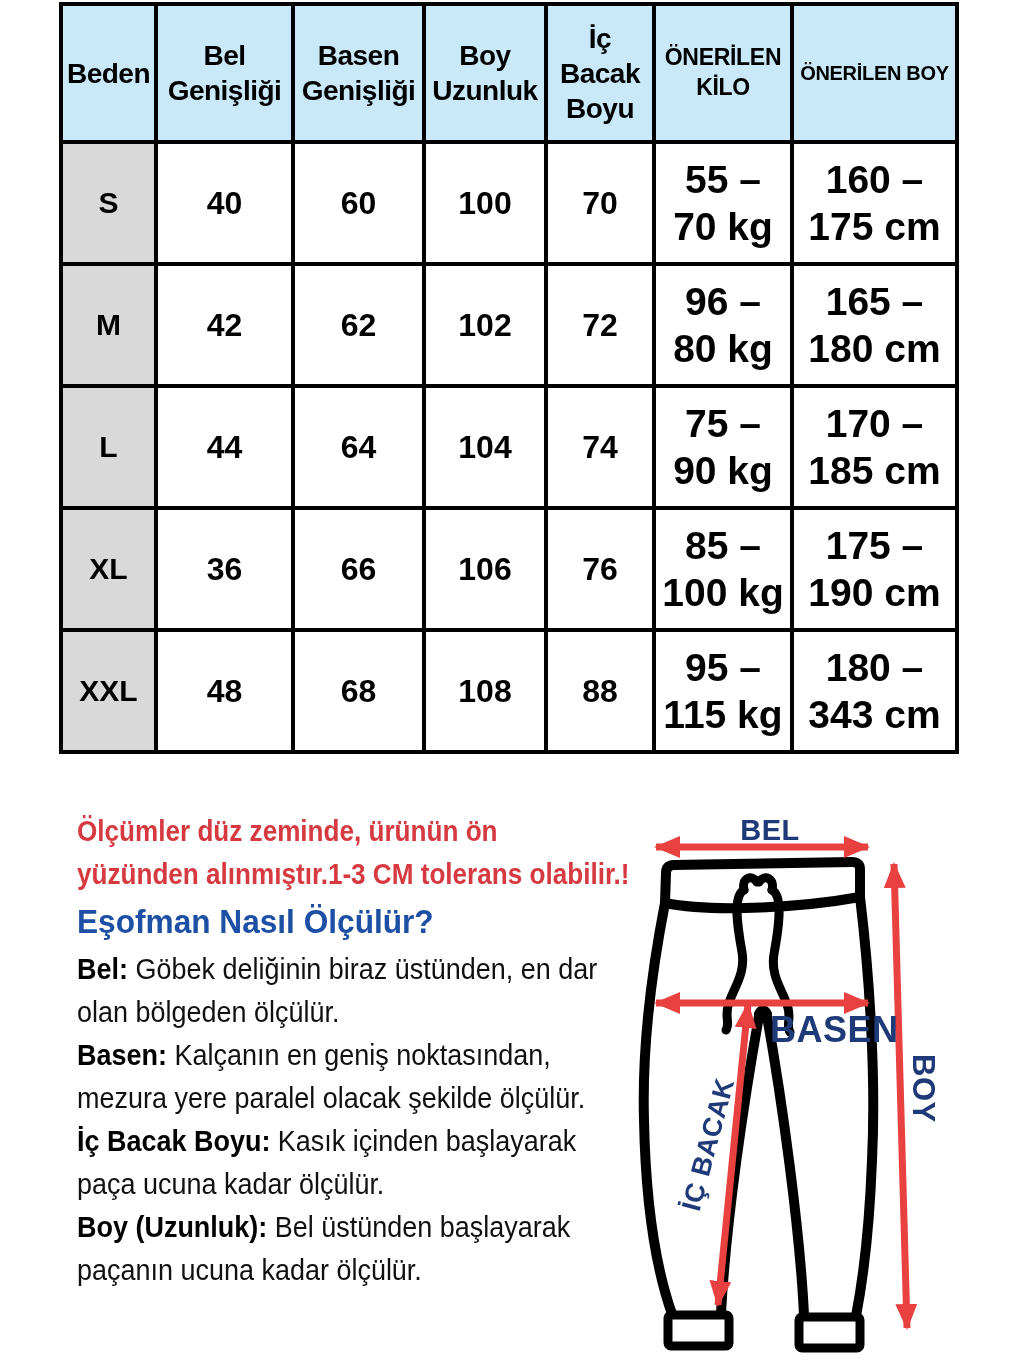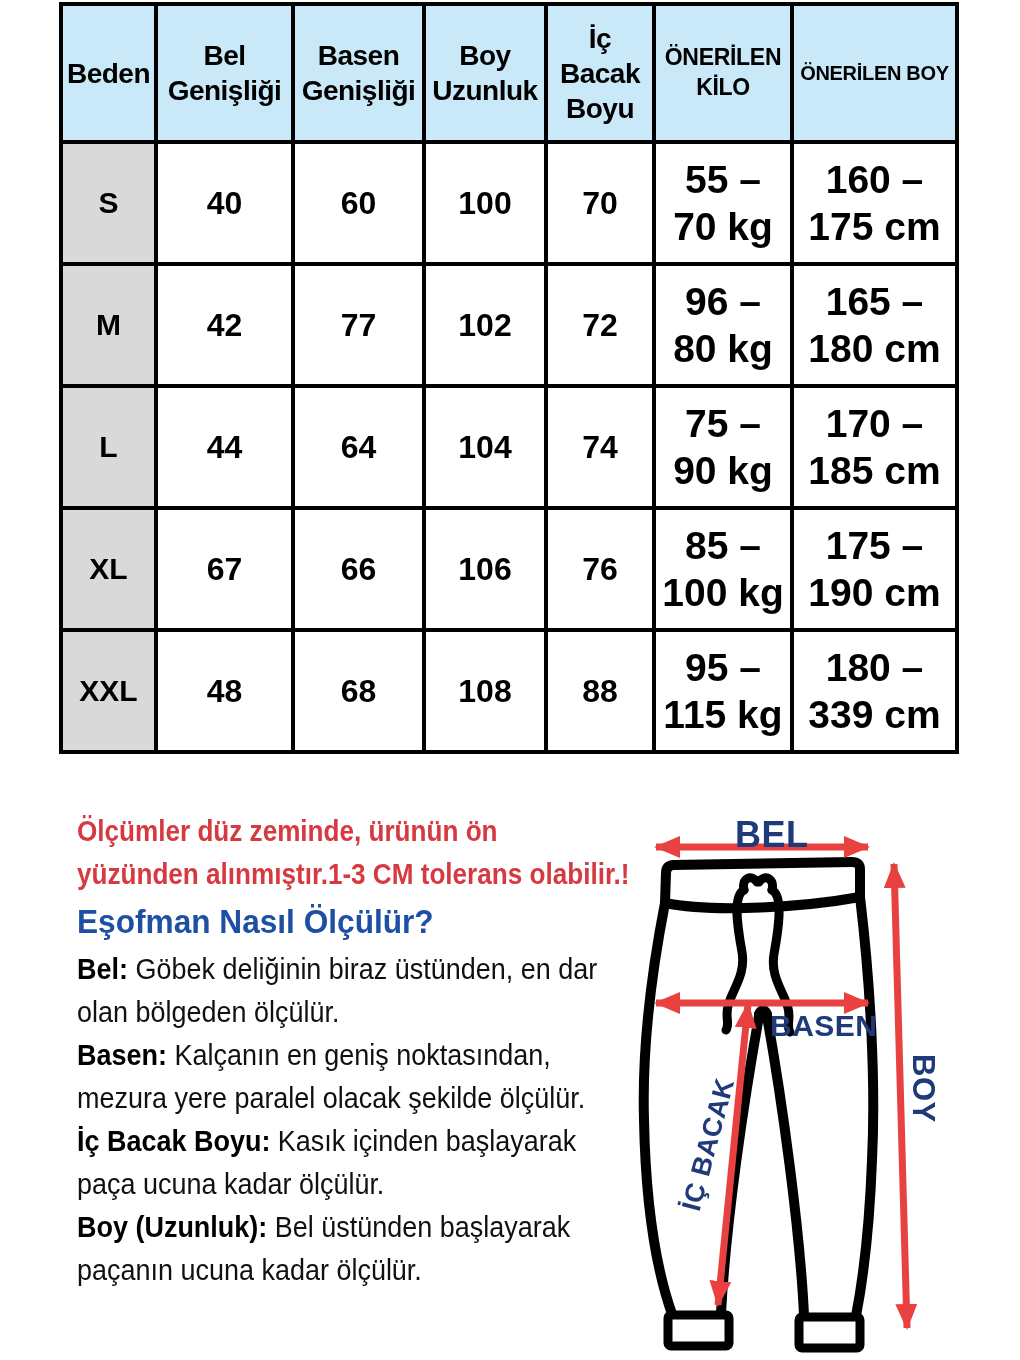--- a/index.html
+++ b/index.html
@@ -49,22 +49,22 @@
     position:absolute;left:77px;top:948px;font-size:29px;line-height:43px;
     color:#101010;transform:scaleX(0.93);transform-origin:left top;white-space:nowrap;
   }
   .guide b{font-weight:bold;color:#000;}
   
   .diagram-svg{position:absolute;left:620px;top:800px;width:360px;height:560px;}
   .dlabel{
     position:absolute;color:var(--label-navy);font-weight:bold;
     text-align:center;white-space:nowrap;letter-spacing:0.5px;
   }
-  .dlabel.bel{left:735px;top:814px;width:70px;font-size:36px;}
-  .dlabel.basen{left:770px;top:1009px;width:104px;font-size:30px;}
+  .dlabel.bel{left:735px;top:814px;width:70px;font-size:29px;}
+  .dlabel.basen{left:770px;top:1009px;width:104px;font-size:36px;}
   .dlabel.boy{left:893px;top:1066px;width:60px;font-size:31px;transform:rotate(90deg);}
   .dlabel.icbacak{left:642px;top:1131px;width:132px;font-size:27px;transform:rotate(-75deg);}
 </style>
 </head>
 <body>
 
 <div class="page">
 
   <table class="size-table">
     <colgroup>
@@ -99,21 +99,21 @@
             <div class="ln">70 kg</div>
           </td>
         <td>
             <div class="ln">160 –</div>
             <div class="ln">175 cm</div>
           </td>
       </tr>
       <tr>
         <td class="size-col">M</td>
         <td>42</td>
-        <td>77</td>
+        <td>62</td>
         <td>102</td>
         <td>72</td>
         <td>
             <div class="ln">96 –</div>
             <div class="ln">80 kg</div>
           </td>
         <td>
             <div class="ln">165 –</div>
             <div class="ln">180 cm</div>
           </td>
@@ -128,21 +128,21 @@
             <div class="ln">75 –</div>
             <div class="ln">90 kg</div>
           </td>
         <td>
             <div class="ln">170 –</div>
             <div class="ln">185 cm</div>
           </td>
       </tr>
       <tr>
         <td class="size-col">XL</td>
-        <td>67</td>
+        <td>36</td>
         <td>66</td>
         <td>106</td>
         <td>76</td>
         <td>
             <div class="ln">85 –</div>
             <div class="ln">100 kg</div>
           </td>
         <td>
             <div class="ln">175 –</div>
             <div class="ln">190 cm</div>
@@ -153,21 +153,21 @@
         <td>48</td>
         <td>68</td>
         <td>108</td>
         <td>88</td>
         <td>
             <div class="ln">95 –</div>
             <div class="ln">115 kg</div>
           </td>
         <td>
             <div class="ln">180 –</div>
-            <div class="ln">339 cm</div>
+            <div class="ln">343 cm</div>
           </td>
       </tr>
     </tbody>
   </table>
 
   <div class="note">
     <div>Ölçümler düz zeminde, ürünün ön</div>
     <div>yüzünden alınmıştır.1-3 CM tolerans olabilir.!</div>
   </div>
 

